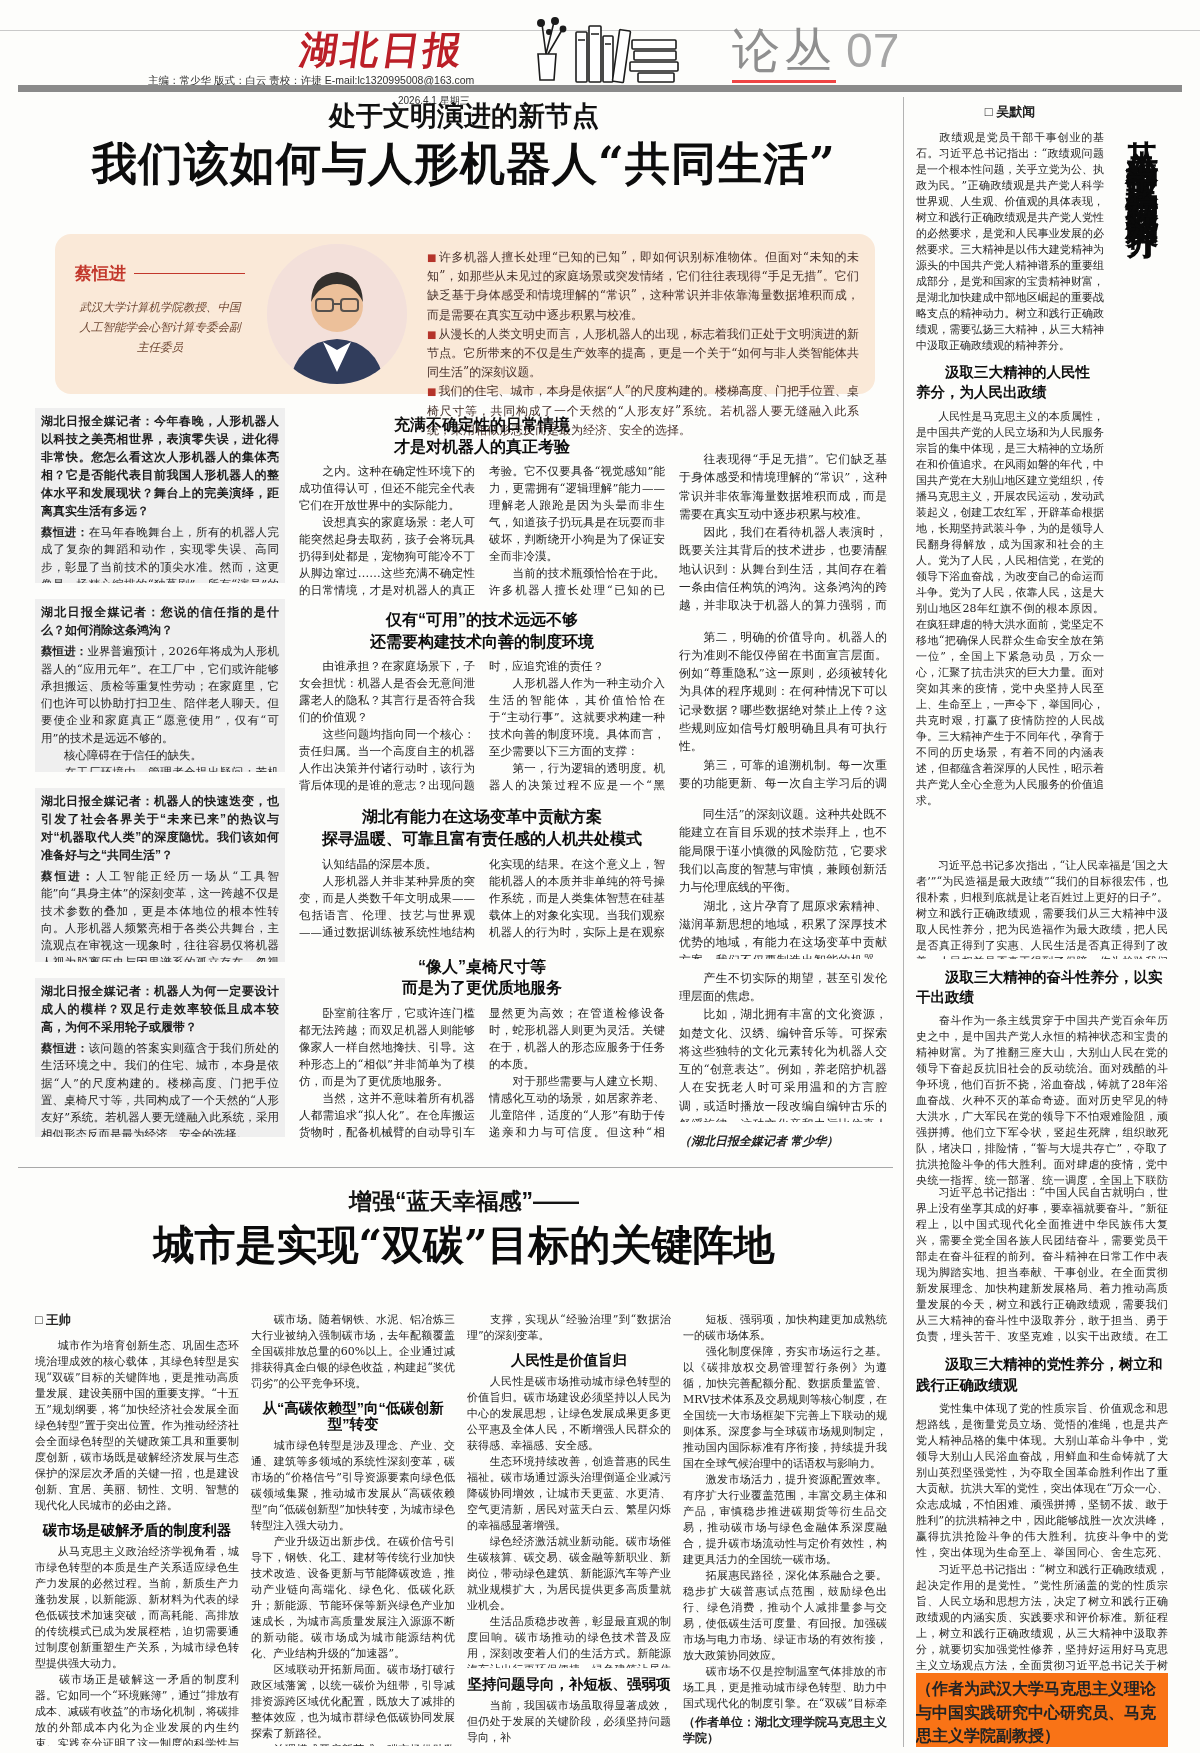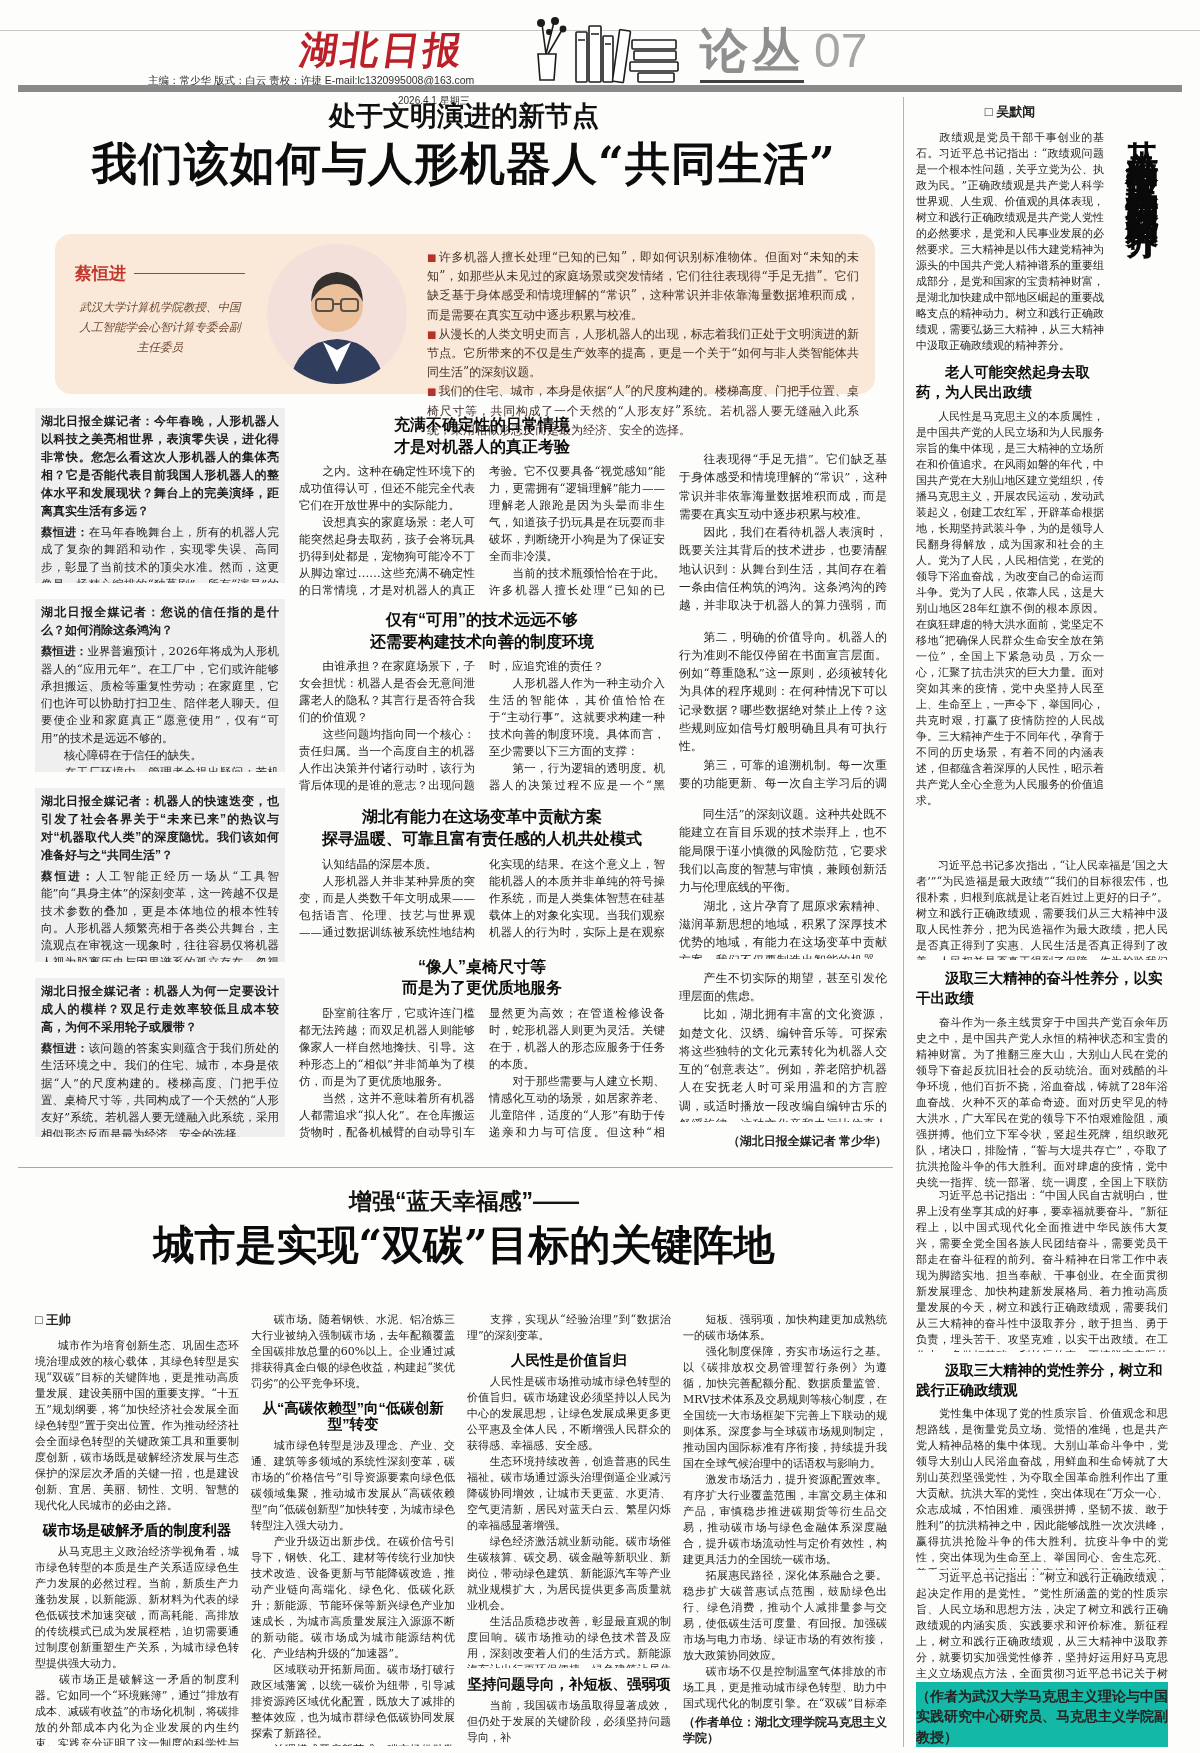--- a/index.html
+++ b/index.html
@@ -10,21 +10,21 @@
   .flow{white-space:pre-line;text-align:justify;}
   
   .top-rule{position:absolute;left:0;top:30px;width:1200px;height:1px;background:#c9c9c9;}
   .thick-rule{position:absolute;left:18px;top:85px;width:1164px;height:7px;background:#8a8a8a;}
   .logo{position:absolute;left:300px;top:31px;font-size:38px;font-weight:900;color:#bb1f27;
         letter-spacing:3px;transform:skewX(-8deg);line-height:1;}
   .dateline{position:absolute;left:398px;top:62px;font-size:10px;color:#333;margin-top:32px;}
   .staffline{position:absolute;left:148px;top:74px;font-size:10.5px;color:#333;}
   .mast-illu{position:absolute;left:528px;top:14px;}
   .section-title{position:absolute;left:700px;top:22px;font-size:48px;line-height:1.2;color:#8f8f8f;}
-  .section-name{font-weight:700;border-bottom:3px solid #404040;padding-bottom:2px;letter-spacing:4px;}
+  .section-name{font-weight:400;border-bottom:3px solid #ef4444;padding-bottom:2px;letter-spacing:4px;margin-left:32px;}
   .page-no{font-weight:300;color:#a6a6a6;font-family:"Liberation Sans",sans-serif;margin-left:10px;}
   
   .v-divider{position:absolute;left:903px;top:97px;width:1px;height:1650px;background:#b3b3b3;}
   .mid-divider{position:absolute;left:18px;top:1167px;width:875px;height:1px;background:#a8a8a8;}
   
   .main-article{position:absolute;left:35px;top:86px;width:858px;height:1067px;}
   .kicker{position:absolute;left:0;top:12px;width:100%;text-align:center;font-size:27px;font-weight:700;color:#111;}
   .headline{position:absolute;left:0;top:48px;width:100%;text-align:center;font-size:45px;font-weight:900;
             color:#0d0d0d;letter-spacing:1px;}
   .intro-box{position:absolute;left:20px;top:148px;width:820px;height:160px;background:#fae9d8;border-radius:16px;}
@@ -45,35 +45,35 @@
   .qa-q{font-family:"Liberation Sans",sans-serif;font-weight:700;font-size:12px;line-height:1.5;color:#1d1d1d;text-align:justify;}
   .qa-a{font-size:11.5px;line-height:1.5;margin-top:4px;}
   .qa-a .alabel{font-family:"Liberation Sans",sans-serif;font-weight:700;}
   .cols23{display:flex;flex-direction:column;overflow:hidden;}
   .sub-head{text-align:center;font-family:"Liberation Sans",sans-serif;font-weight:700;
             font-size:16px;line-height:1.35;color:#0e0e0e;margin:6px 0;flex:none;}
   .two-col{columns:2;column-gap:14px;column-fill:auto;font-size:11.5px;line-height:1.48;overflow:hidden;flex:none;}
   .fA{height:140px;} .fB{height:142px;} .fC{height:94px;} .fD{flex:1 1 auto;min-height:0;}
   .col4{padding-top:42px;font-size:11.8px;line-height:1.55;}
   .col4 .flow{overflow:hidden;min-height:0;margin-bottom:10px;}
-  .sign-off{margin-top:auto;flex:none;text-align:right;font-family:"Liberation Sans",sans-serif;
-            font-size:12px;font-weight:700;padding-bottom:2px;}
+  .sign-off{margin-top:auto;flex:none;text-align:left;font-family:"Liberation Sans",sans-serif;
+            font-size:12px;font-weight:700;padding-bottom:2px;font-style:italic;}
   
   .right-article{position:absolute;left:916px;top:100px;width:252px;height:1647px;font-size:11px;line-height:16px;}
   .right-top{height:758px;overflow:hidden;}
   .v-title{float:right;writing-mode:vertical-rl;text-orientation:upright;font-weight:900;font-size:33px;
            letter-spacing:5px;line-height:52px;height:692px;margin:14px 0 8px 12px;color:#0a0a0a;}
   .r-author{text-align:center;font-family:"Liberation Sans",sans-serif;font-weight:700;font-size:13px;
             margin:4px 0 10px 0;color:#222;}
   .r-sub{font-family:"Liberation Sans",sans-serif;font-weight:700;font-size:14.5px;line-height:1.4;
          margin:8px 0 6px 0;text-indent:2em;color:#0e0e0e;flex:none;}
   .right-bottom{height:889px;display:flex;flex-direction:column;overflow:hidden;}
   .shrink{overflow:hidden;min-height:0;}
   .r-attrib{flex:none;margin-top:auto;font-family:"Liberation Sans",sans-serif;font-weight:700;
-            font-size:14px;line-height:1.45;background:#14b8a6;padding-top:4px;}
+            font-size:16px;line-height:1.45;background:#f97316;padding-top:4px;}
   
   .bottom-article{position:absolute;left:35px;top:1180px;width:858px;height:570px;}
   .b-kicker{position:absolute;left:0;top:6px;width:100%;text-align:center;font-size:23px;font-weight:700;color:#141414;}
   .b-headline{position:absolute;left:0;top:38px;width:100%;text-align:center;font-size:41px;font-weight:900;color:#0b0b0b;}
   .b-grid{position:absolute;left:0;top:108px;width:852px;height:458px;display:grid;
           grid-template-columns:repeat(4,204px);column-gap:12px;}
   .b-col{display:flex;flex-direction:column;overflow:hidden;font-size:11px;line-height:16px;margin-top:24px;}
   .b-author{font-family:"Liberation Sans",sans-serif;font-weight:700;font-size:12.5px;margin-bottom:10px;flex:none;}
   .b-sub{text-align:center;font-family:"Liberation Sans",sans-serif;font-weight:700;font-size:14.5px;
          margin:8px 0 6px 0;color:#0e0e0e;flex:none;}
@@ -212,21 +212,21 @@
         <p class="sign-off">（湖北日报全媒记者 常少华）</p>
       </div>
     </div>
   </div>
 
   <div class="right-article">
     <div class="right-top">
       <div class="v-title">从三大精神中汲取正确政绩观的精神养分</div>
       <div class="r-author">□ 吴默闻</div>
       <p class="flow">　　政绩观是党员干部干事创业的基石。习近平总书记指出：“政绩观问题是一个根本性问题，关乎立党为公、执政为民。”正确政绩观是共产党人科学世界观、人生观、价值观的具体表现，树立和践行正确政绩观是共产党人党性的必然要求，是党和人民事业发展的必然要求。三大精神是以伟大建党精神为源头的中国共产党人精神谱系的重要组成部分，是党和国家的宝贵精神财富，是湖北加快建成中部地区崛起的重要战略支点的精神动力。树立和践行正确政绩观，需要弘扬三大精神，从三大精神中汲取正确政绩观的精神养分。</p>
-      <p class="r-sub">老人可能突然起身去取药，为人民出政绩</p>
+      <p class="r-sub">汲取三大精神的人民性养分，为人民出政绩</p>
       <p class="flow">　　人民性是马克思主义的本质属性，是中国共产党的人民立场和为人民服务宗旨的集中体现，是三大精神的立场所在和价值追求。在风雨如磐的年代，中国共产党在大别山地区建立党组织，传播马克思主义，开展农民运动，发动武装起义，创建工农红军，开辟革命根据地，长期坚持武装斗争，为的是领导人民翻身得解放，成为国家和社会的主人。党为了人民，人民相信党，在党的领导下浴血奋战，为改变自己的命运而斗争。党为了人民，依靠人民，这是大别山地区28年红旗不倒的根本原因。在疯狂肆虐的特大洪水面前，党坚定不移地“把确保人民群众生命安全放在第一位”，全国上下紧急动员，万众一心，汇聚了抗击洪灾的巨大力量。面对突如其来的疫情，党中央坚持人民至上、生命至上，一声令下，举国同心，共克时艰，打赢了疫情防控的人民战争。三大精神产生于不同年代，孕育于不同的历史场景，有着不同的内涵表述，但都蕴含着深厚的人民性，昭示着共产党人全心全意为人民服务的价值追求。</p>
     </div>
     <div class="right-bottom">
       <p class="flow shrink">　　习近平总书记多次指出，“让人民幸福是‘国之大者’”“为民造福是最大政绩”“我们的目标很宏伟，也很朴素，归根到底就是让老百姓过上更好的日子”。树立和践行正确政绩观，需要我们从三大精神中汲取人民性养分，把为民造福作为最大政绩，把人民是否真正得到了实惠、人民生活是否真正得到了改善、人民权益是否真正得到了保障，作为检验我们一切工作成效的标准，为人民群众做好事、办实事、解难事，切实解决人民群众急难愁盼的问题，不断增强人民群众的获得感、幸福感、安全感。</p>
       <p class="r-sub">汲取三大精神的奋斗性养分，以实干出政绩</p>
       <p class="flow shrink">　　奋斗作为一条主线贯穿于中国共产党百余年历史之中，是中国共产党人永恒的精神状态和宝贵的精神财富。为了推翻三座大山，大别山人民在党的领导下奋起反抗旧社会的反动统治。面对残酷的斗争环境，他们百折不挠，浴血奋战，铸就了28年浴血奋战、火种不灭的革命奇迹。面对历史罕见的特大洪水，广大军民在党的领导下不怕艰难险阻，顽强拼搏。他们立下军令状，竖起生死牌，组织敢死队，堵决口，排险情，“誓与大堤共存亡”，夺取了抗洪抢险斗争的伟大胜利。面对肆虐的疫情，党中央统一指挥、统一部署、统一调度，全国上下联防联控、群防群控，一个个医护人员、科研人员、解放军将士迎难而上、逆行向前，英勇无畏、义无反顾。三大精神蕴含的奋斗性在不同的年代、以不同的形式彰显出来，但都体现了中国共产党人和中华儿女大无畏的英雄气概，体现了敢于斗争、敢于胜利、勇当前锋、不胜不休的精神品格。</p>
       <p class="flow shrink">　　习近平总书记指出：“中国人民自古就明白，世界上没有坐享其成的好事，要幸福就要奋斗。”新征程上，以中国式现代化全面推进中华民族伟大复兴，需要全党全国各族人民团结奋斗，需要党员干部走在奋斗征程的前列。奋斗精神在日常工作中表现为脚踏实地、担当奉献、干事创业。在全面贯彻新发展理念、加快构建新发展格局、着力推动高质量发展的今天，树立和践行正确政绩观，需要我们从三大精神的奋斗性中汲取养分，敢于担当、勇于负责，埋头苦干、攻坚克难，以实干出政绩。在工作中，多做打基础、利长远的事，不搞脱离实际的盲目攀比、不搞劳民伤财的形象工程、政绩工程，真正做到对历史和人民负责。要发扬求真务实、真抓实干的作风，以钉钉子精神担当尽责，树立“功成不必在我”的精神境界，体现“功成必定有我”的历史担当，作出为民造福的政绩。</p>
       <p class="r-sub">汲取三大精神的党性养分，树立和践行正确政绩观</p>
       <p class="flow shrink">　　党性集中体现了党的性质宗旨、价值观念和思想路线，是衡量党员立场、觉悟的准绳，也是共产党人精神品格的集中体现。大别山革命斗争中，党领导大别山人民浴血奋战，用鲜血和生命铸就了大别山英烈坚强党性，为夺取全国革命胜利作出了重大贡献。抗洪大军的党性，突出体现在“万众一心、众志成城，不怕困难、顽强拼搏，坚韧不拔、敢于胜利”的抗洪精神之中，因此能够战胜一次次洪峰，赢得抗洪抢险斗争的伟大胜利。抗疫斗争中的党性，突出体现为生命至上、举国同心、舍生忘死、尊重科学、命运与共的抗疫精神，因此能够在抗击疫情的历史大考中交出合格答卷。三大精神铸就的辉煌业绩，无不体现了党的坚强领导，无不体现了党员干部的坚强党性，并由此赢得人民群众的信任。党忠诚为民，践行初心使命；人民坚定不移跟党走，团结奋斗向未来。</p>
       <p class="flow shrink">　　习近平总书记指出：“树立和践行正确政绩观，起决定作用的是党性。”党性所涵盖的党的性质宗旨、人民立场和思想方法，决定了树立和践行正确政绩观的内涵实质、实践要求和评价标准。新征程上，树立和践行正确政绩观，从三大精神中汲取养分，就要切实加强党性修养，坚持好运用好马克思主义立场观点方法，全面贯彻习近平总书记关于树立和践行正确政绩观的重要论述，坚持实事求是、求真务实，自觉为人民出政绩、以实干出政绩，有效防范和纠治政绩观偏差，创造经得起实践和历史检验、真正造福人民、得到群众公认的业绩。</p>

